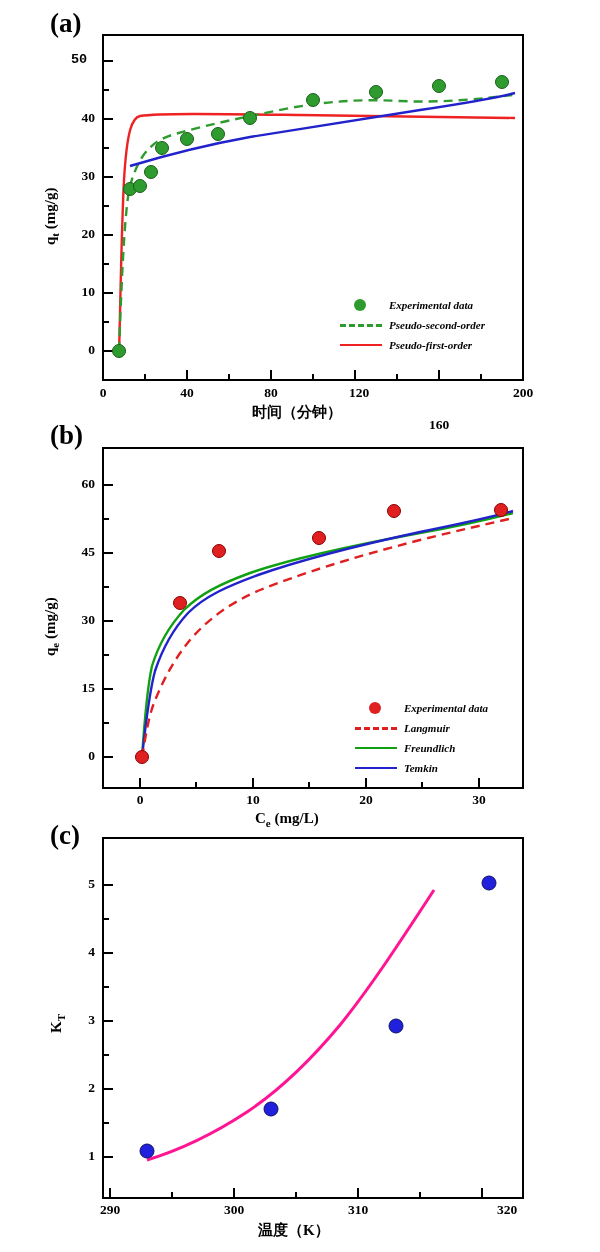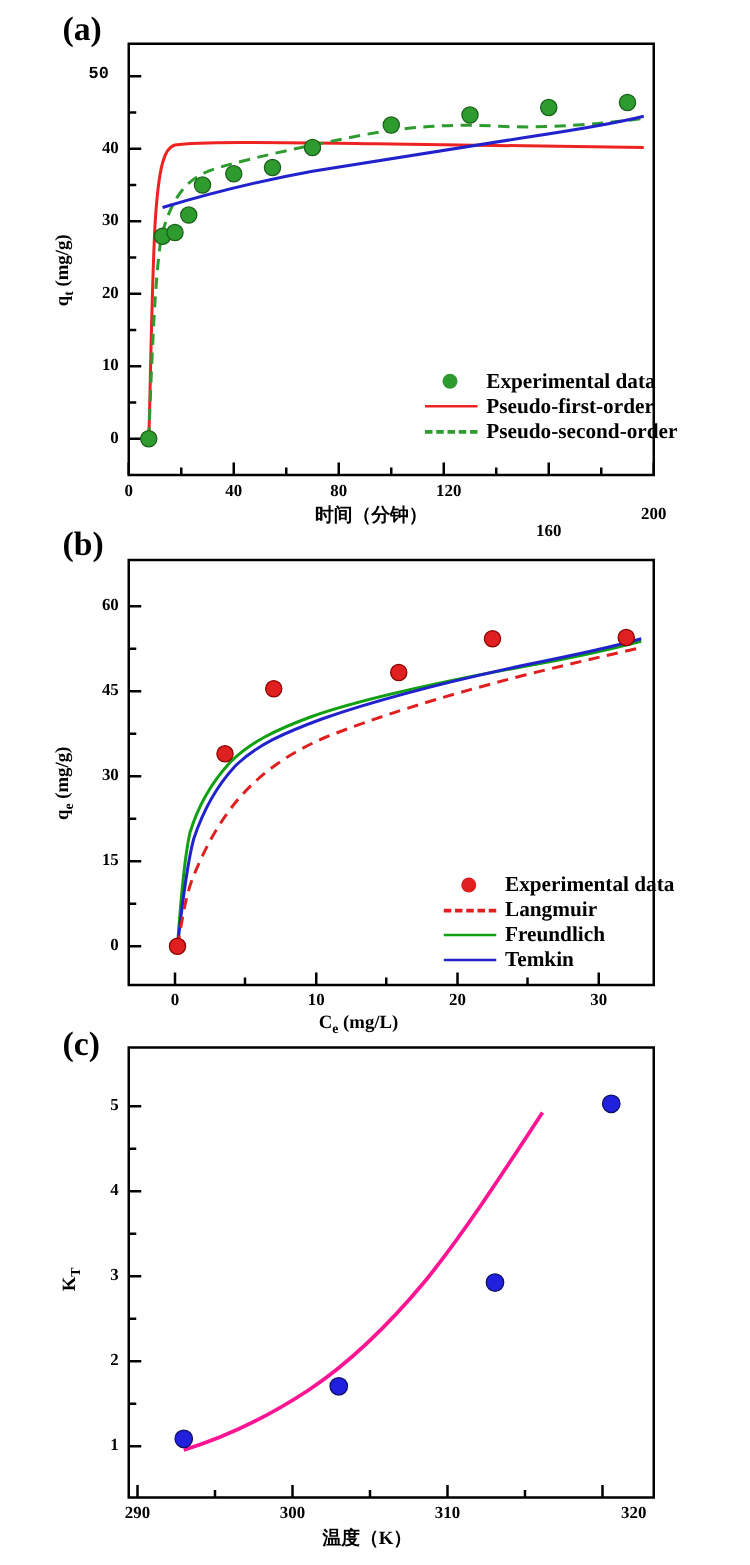--- a/index.html
+++ b/index.html
@@ -44,22 +44,23 @@
     font-size: 11px;
     vertical-align: sub;
   }
   .y-title {
     transform-origin: 0 0;
     transform: rotate(-90deg);
   }
   .legend {
     position: absolute;
     font-weight: bold;
-    font-size: 17px;
-    font-family: "Liberation Serif", serif;
+    font-size: 11px;
+    font-family: "Liberation Serif", serif;
+    font-style: italic;
   }
   .legend-row {
     display: flex;
     align-items: center;
     height: 20px;
   }
   .legend-key {
     width: 42px;
     height: 14px;
     position: relative;
@@ -145,21 +146,21 @@
       <circle cx="439" cy="86" r="6.5" fill="#2e9b2e" stroke="#1a5f1a" stroke-width="1"></circle>
       <circle cx="502" cy="82" r="6.5" fill="#2e9b2e" stroke="#1a5f1a" stroke-width="1"></circle>
     </g>
   </svg>
 
   <div class="tick-label" style="left:88px;  top:385px; width:30px;">0</div>
   <div class="tick-label" style="left:172px; top:385px; width:30px;">40</div>
   <div class="tick-label" style="left:256px; top:385px; width:30px;">80</div>
   <div class="tick-label" style="left:344px; top:385px; width:30px;">120</div>
   <div class="tick-label" style="left:424px; top:385px; width:30px;margin-top:32px;">160</div>
-  <div class="tick-label" style="left:508px; top:403px; width:30px;text-align:center;">200</div>
+  <div class="tick-label" style="left:508px; top:385px; width:30px;text-align:center;">200</div>
 
   <div class="tick-label" style="left:63px; top:342px; width:32px; text-align:right;">0</div>
   <div class="tick-label" style="left:63px; top:284px; width:32px; text-align:right;">10</div>
   <div class="tick-label" style="left:63px; top:226px; width:32px; text-align:right;">20</div>
   <div class="tick-label" style="left:63px; top:168px; width:32px; text-align:right;">30</div>
   <div class="tick-label" style="left:63px; top:110px; width:32px; text-align:right;">40</div>
   <div class="tick-label" style="left:63px; top:52px;  width:32px; text-align:center;font-family:Liberation Mono, monospace;">50</div>
 
   <div class="axis-title" style="left:252px; top:403px;">时间（分钟）</div>
   <div class="axis-title y-title" style="left:42px; top:245px;">
@@ -168,29 +169,29 @@
 
   <div class="legend" style="left:340px; top:295px;">
     <div class="legend-row">
       <span class="legend-key">
           <span class="dot" style="background:#2e9b2e;"></span>
         </span>
       <span class="legend-label">Experimental data</span>
     </div>
     <div class="legend-row">
       <span class="legend-key">
+          <span class="ln" style="border-top:3px dashed #2e9b2e; height:0;"></span>
+        </span>
+      <span class="legend-label">Pseudo-second-order</span>
+    </div>
+    <div class="legend-row">
+      <span class="legend-key">
           <span class="ln" style="background:#ee2222;"></span>
         </span>
       <span class="legend-label">Pseudo-first-order</span>
-    </div>
-    <div class="legend-row">
-      <span class="legend-key">
-          <span class="ln" style="border-top:3px dashed #2e9b2e; height:0;"></span>
-        </span>
-      <span class="legend-label">Pseudo-second-order</span>
     </div>
   </div>
 </div>
 
 <div class="panel" id="panel-b">
   <div class="panel-label" style="left:50px; top:2px;">(b)</div>
 
   <svg class="plot-svg" width="600" height="410">
     <rect x="103" y="30" width="420" height="340" fill="none" stroke="#000" stroke-width="2"></rect>
 

